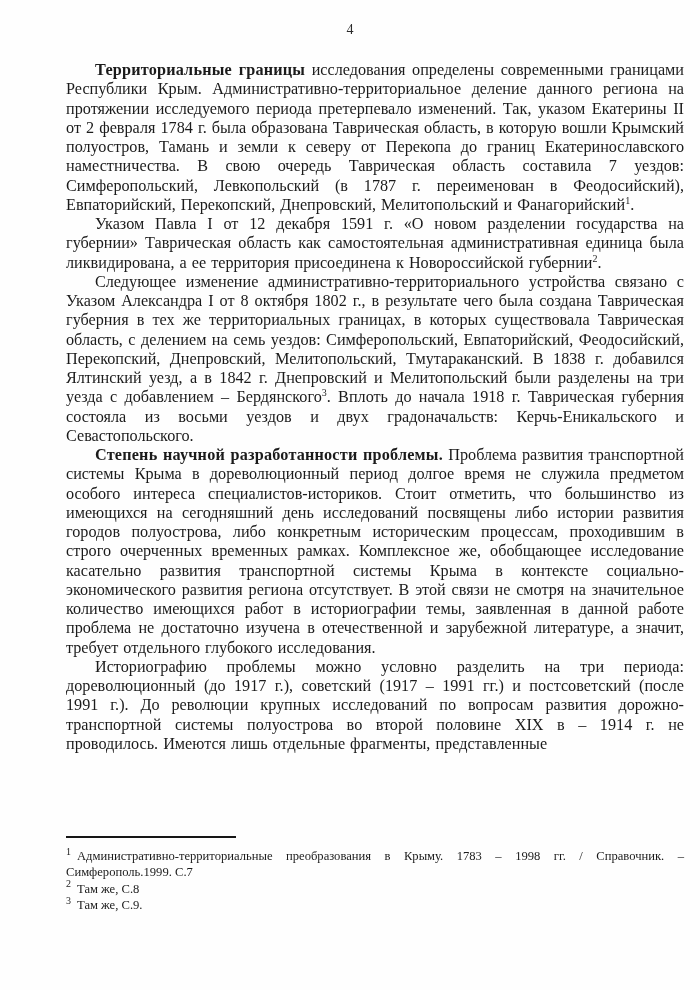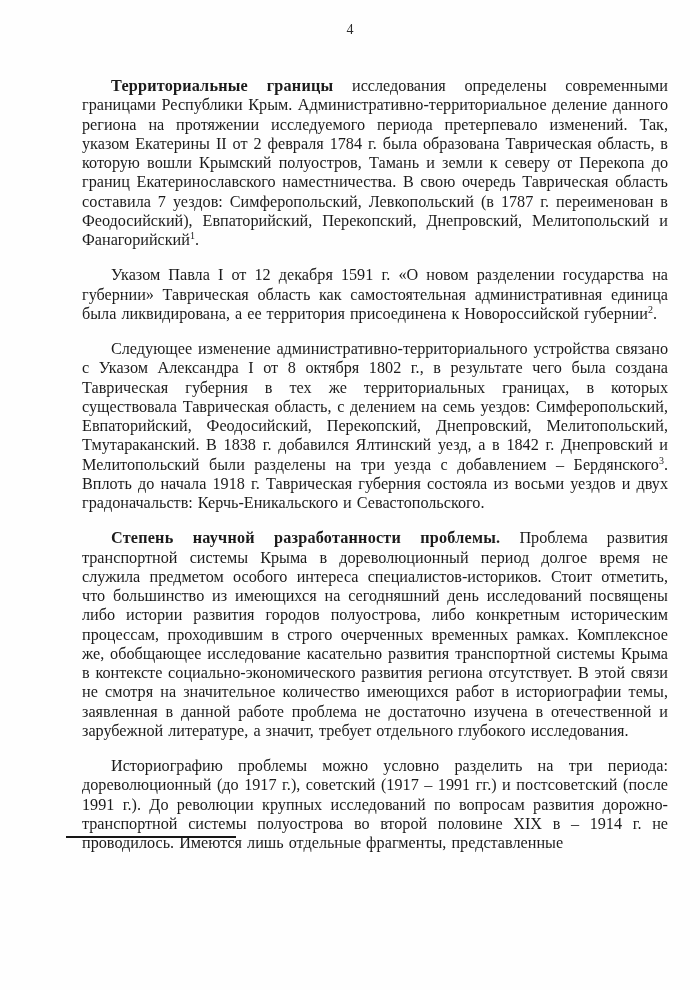--- a/index.html
+++ b/index.html
@@ -30,21 +30,21 @@
     position: absolute;
     left: 66px;
     top: 61px;
     width: 618px;
     font-size: 16.2px;
     line-height: 19.25px;
     text-align: justify;
     word-spacing: 1px;
   }
   .content p {
-    margin: 16px;
+    margin: 0;
     padding: 0;
     text-indent: 29px;
   }
   .content b {
     letter-spacing: 0.2px;
   }
   sup.fn-ref {
     font-size: 10px;
     line-height: 0;
     vertical-align: super;
@@ -101,14 +101,29 @@
     </p>
 
     <p>
       <span>Историографию проблемы можно условно разделить на три периода: дореволюционный (до 1917 г.), советский (1917 – 1991 гг.) и постсоветский (после 1991 г.). До революции крупных исследований по вопросам развития дорожно-транспортной системы полуострова во второй половине XIX в – 1914 г. не проводилось. Имеются лишь отдельные фрагменты, представленные</span>
     </p>
 
   </div>
 
   <div class="footnote-separator"></div>
 
+  <div class="footnotes">
+
+    <p class="footnote justified">
+      <sup class="fn-ref">1</sup><span>Административно-территориальные преобразования в Крыму. 1783 – 1998 гг. / Справочник. – Симферополь.1999. С.7</span>
+    </p>
+
+    <p class="footnote">
+      <sup class="fn-ref">2</sup><span>Там же, С.8</span>
+    </p>
+
+    <p class="footnote">
+      <sup class="fn-ref">3</sup><span>Там же, С.9.</span>
+    </p>
+
+  </div>
 
 </div>
 
 </body></html>

